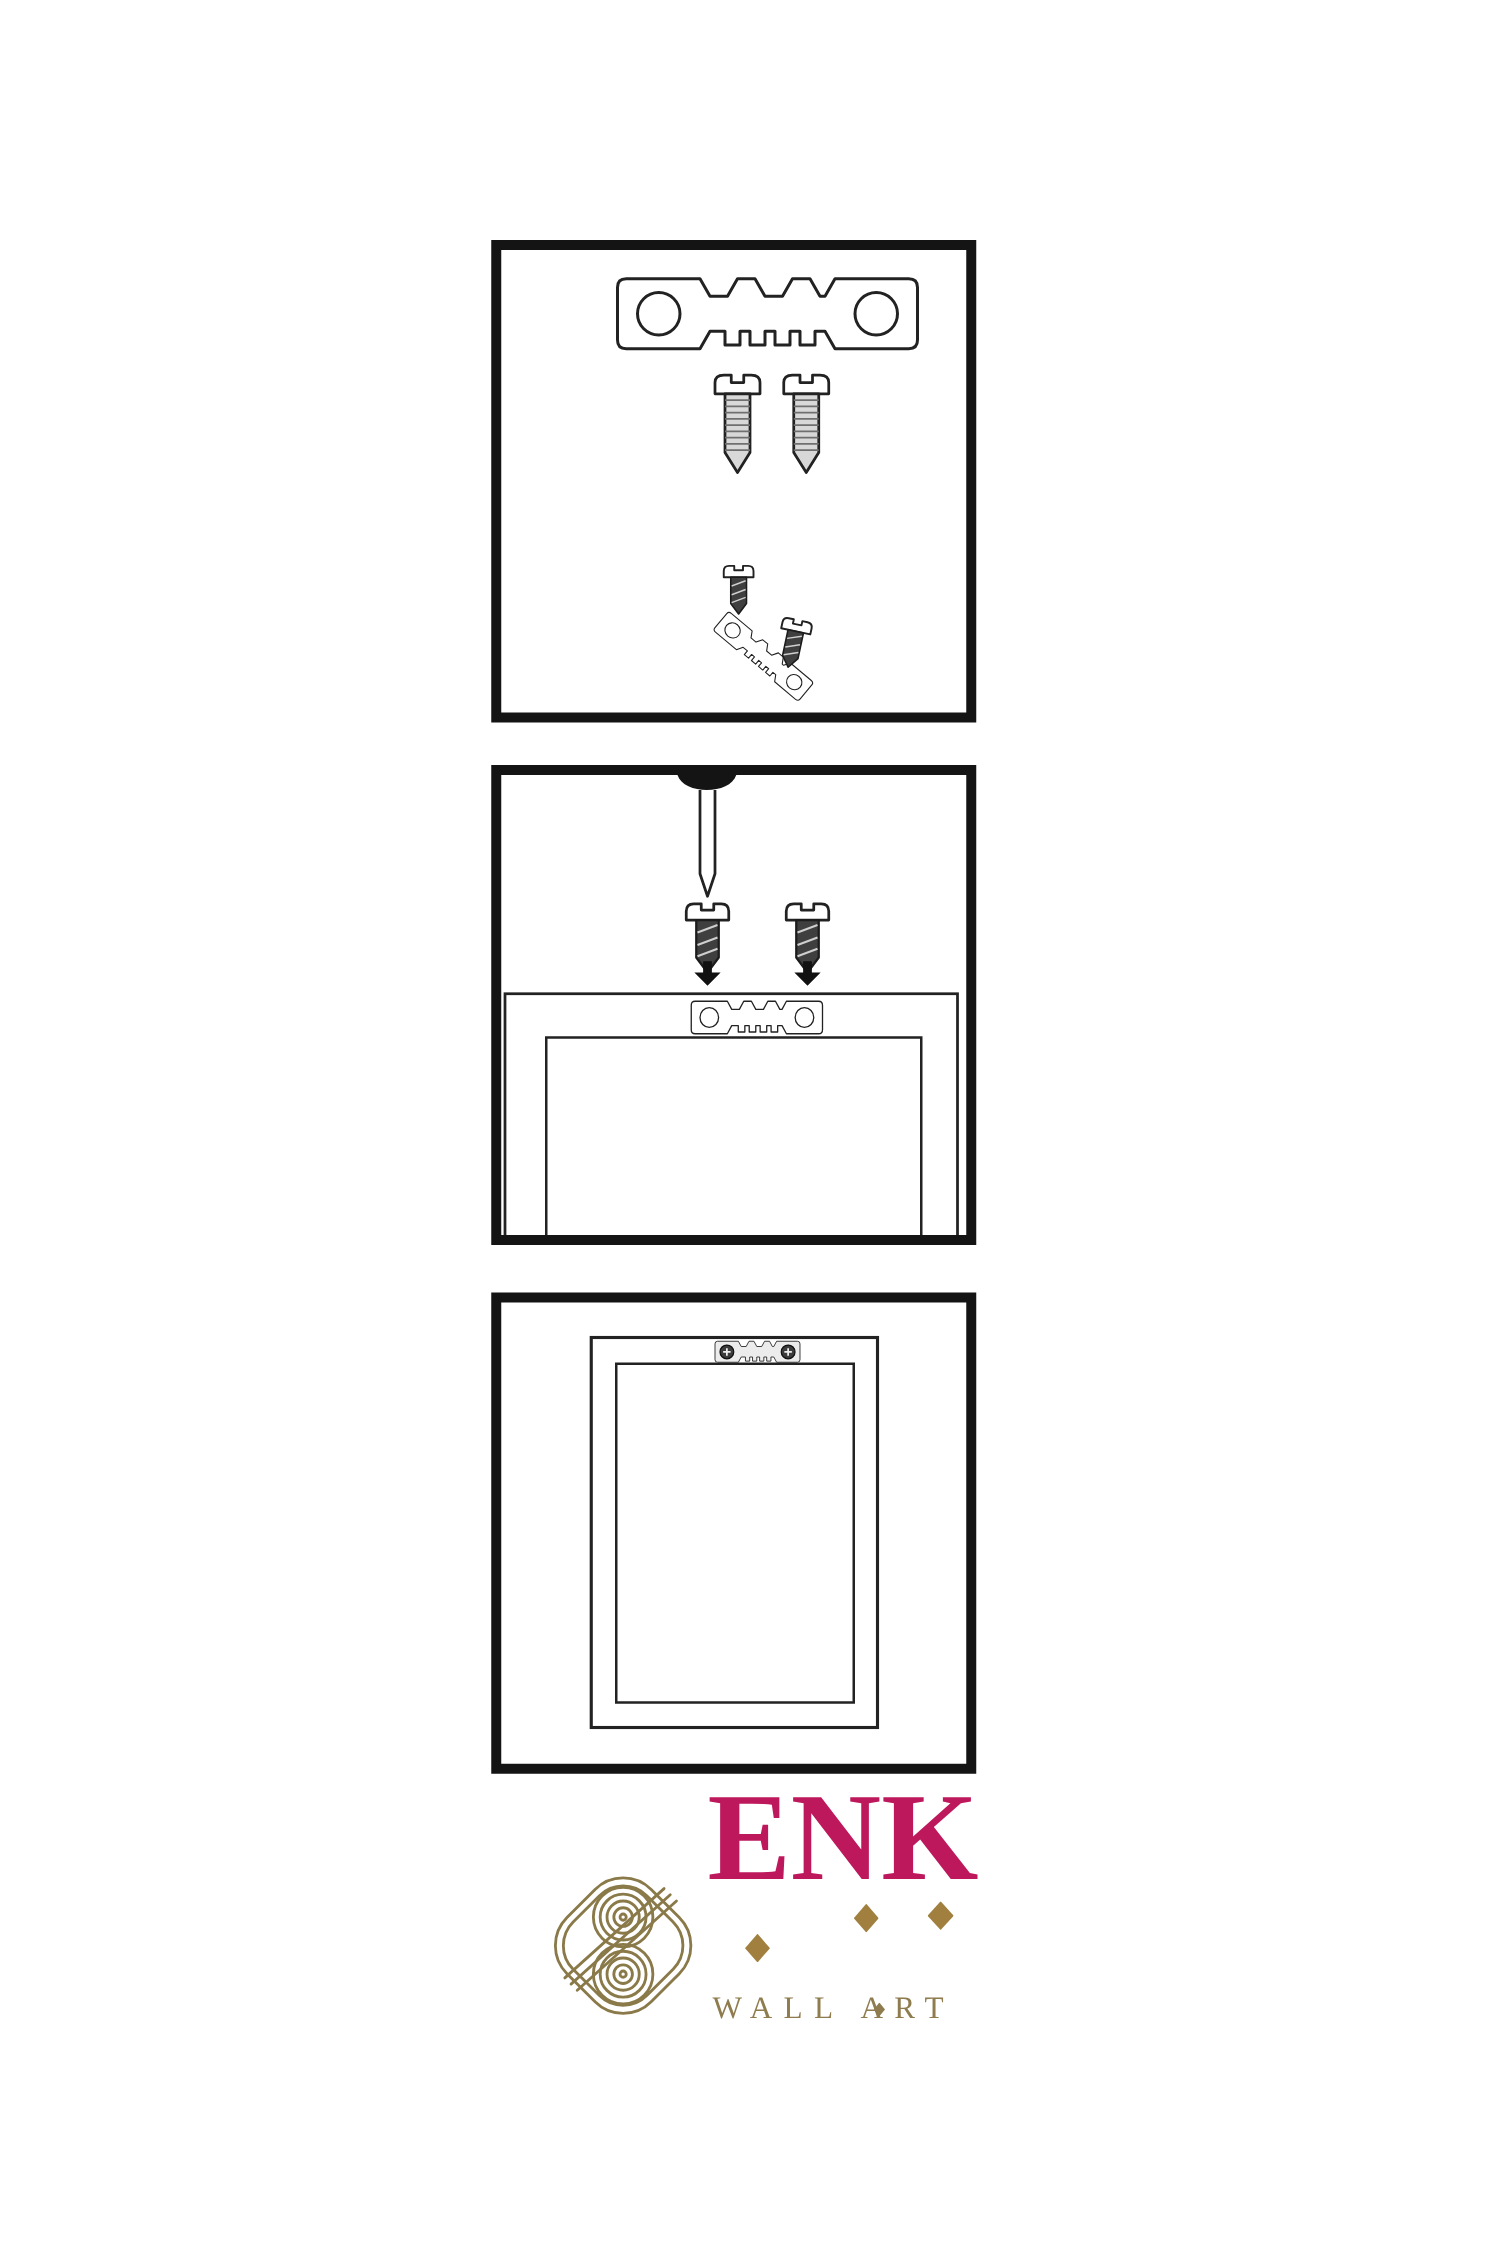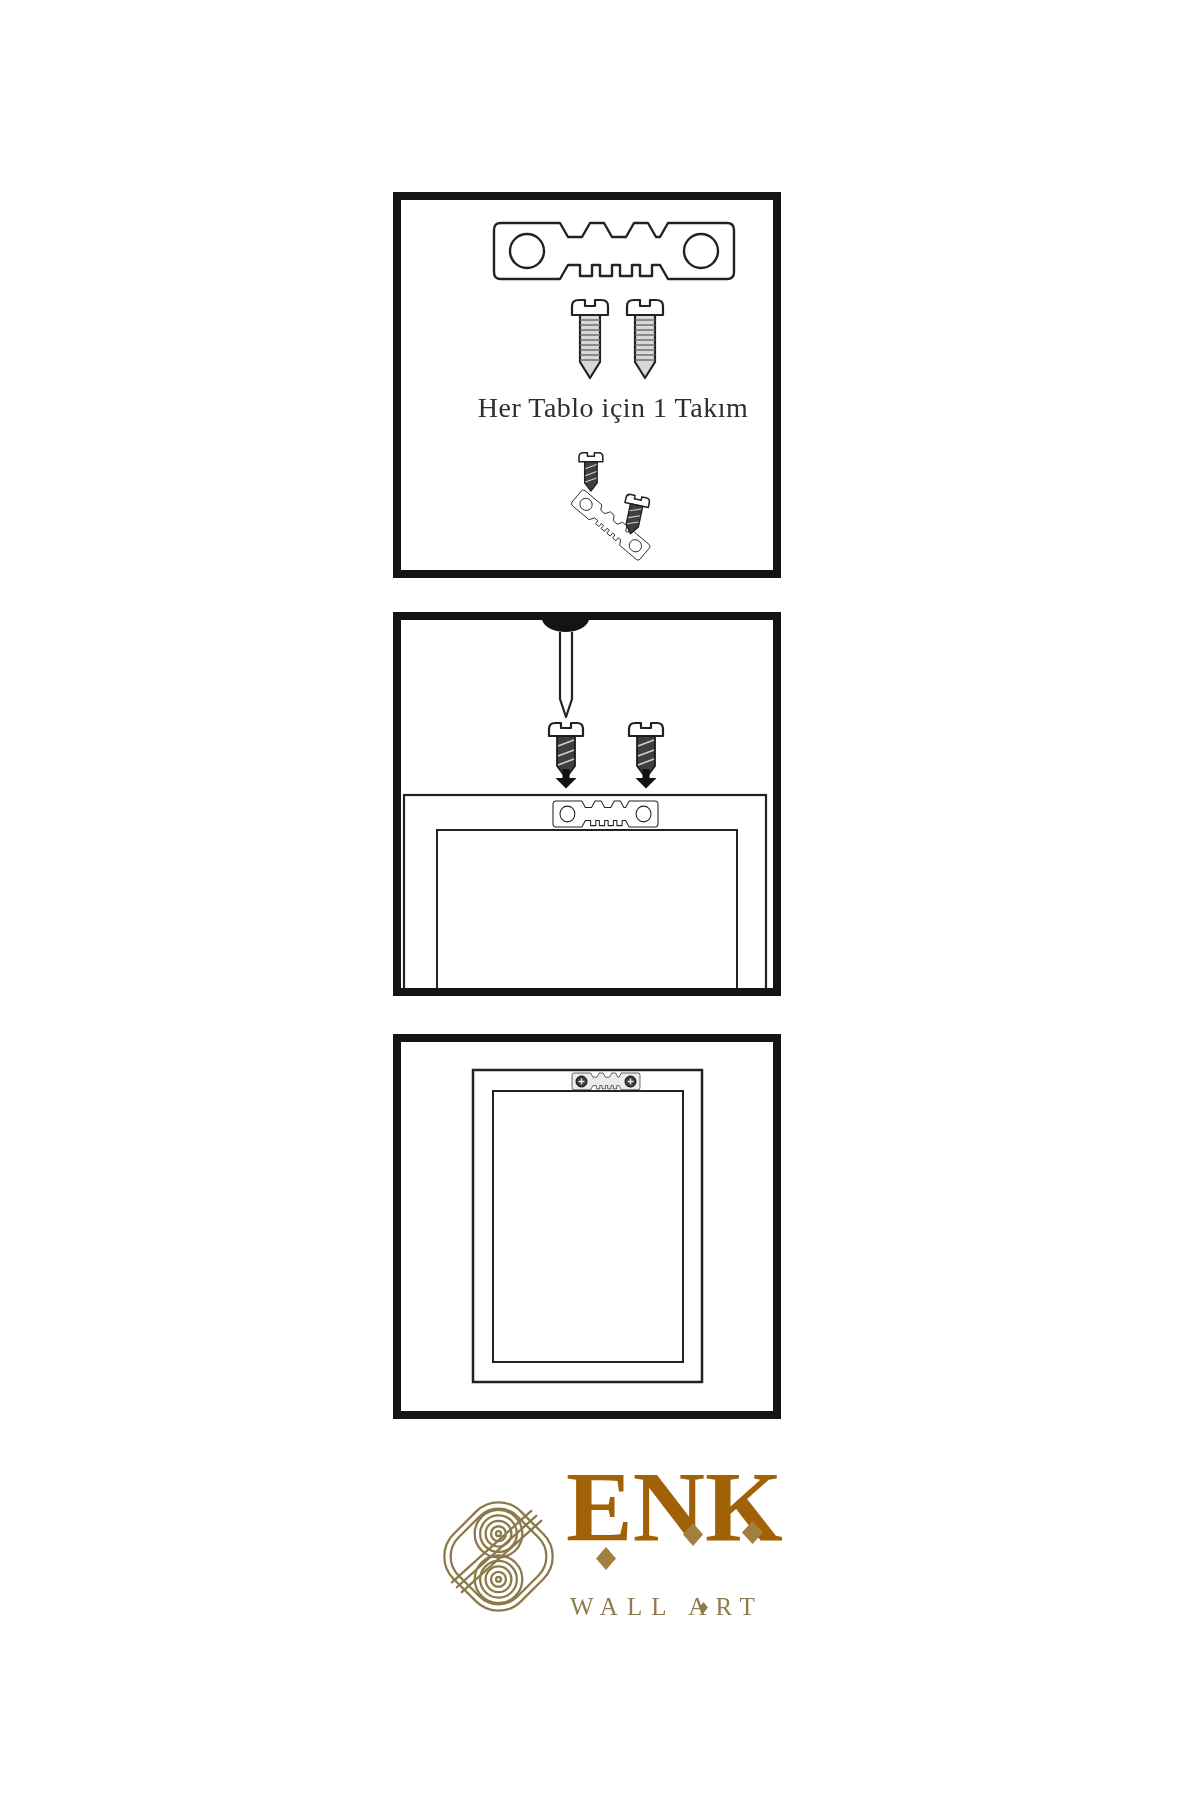--- a/index.html
+++ b/index.html
@@ -6,22 +6,22 @@
   .page{position:relative;width:1200px;height:1800px;background:#ffffff;overflow:hidden;
         font-family:"Liberation Serif", serif;}
   .panel{position:absolute;left:393px;width:388px;border:8px solid #141414;background:#fff;box-sizing:border-box;}
   .panel svg{position:absolute;left:0;top:0;width:100%;height:100%;display:block;}
   #panel1{top:192px;height:386px;}
   #panel2{top:612px;height:384px;}
   #panel3{top:1034px;height:385px;}
   .caption{position:absolute;left:448px;top:392px;width:330px;text-align:center;
            font-size:28px;letter-spacing:.5px;color:#2e2e2e;white-space:nowrap;}
   .logo-knot{position:absolute;left:435px;top:1488px;width:127px;height:137px;}
-  .logo-title{position:absolute;left:566px;top:1457px;width:230px;height:100px;line-height:100px;
-              font-size:100px;font-weight:bold;color:#a16207;letter-spacing:0px;white-space:nowrap;}
+  .logo-title{position:absolute;left:566px;top:1420px;width:230px;height:100px;line-height:100px;
+              font-size:100px;font-weight:bold;color:#be185d;letter-spacing:0px;white-space:nowrap;}
   .logo-subtitle{position:absolute;left:570px;top:1593px;width:230px;font-size:25px;
                  letter-spacing:9px;color:#8f7c4e;white-space:nowrap;}
   .diamond{position:absolute;background:#a1803f;
            clip-path:polygon(50% 0,100% 50%,50% 100%,0 50%);}
   #diamond-1{left:596px;top:1547px;width:20px;height:23px;}
   #diamond-2{left:683px;top:1523px;width:20px;height:23px;}
   #diamond-3{left:742px;top:1521px;width:21px;height:23px;}
   #diamond-sep{left:699px;top:1602px;width:9px;height:11px;background:#8f7c4e;}
 </style>
 </head>
@@ -60,21 +60,20 @@
       <use href="#hanger" transform="translate(494,223)" color="#fff"></use>
       <use href="#screw-light" transform="translate(572,298)"></use>
       <use href="#screw-light" transform="translate(627,298)"></use>
       <g>
         <use href="#screw-dark" transform="translate(579,452) scale(0.7)"></use>
         <use href="#hanger" transform="translate(583,489) rotate(40) scale(0.37 0.35)" color="#fff"></use>
         <use href="#screw-dark" transform="translate(627,493) rotate(12) scale(0.7)"></use>
       </g>
     </svg>
   </div>
-  <div class="caption">Her Tablo için 1 Takım</div>
 
   <div class="panel" id="panel2">
     <svg viewBox="401 620 372 368">
       <rect x="404" y="795" width="362" height="210" fill="none" stroke="#222" stroke-width="2.2"></rect>
       <rect x="437" y="830" width="300" height="180" fill="none" stroke="#222" stroke-width="2"></rect>
       <g>
         <path d="M542 620 C547 636 584 636 589 620 Z" fill="#141414"></path>
         <path d="M560 632 L560 699 L566 717 L572 699 L572 632" fill="#fff" stroke="#222" stroke-width="2.2" stroke-linejoin="round"></path>
       </g>
       <use href="#screw-dark" transform="translate(549,722)"></use>

